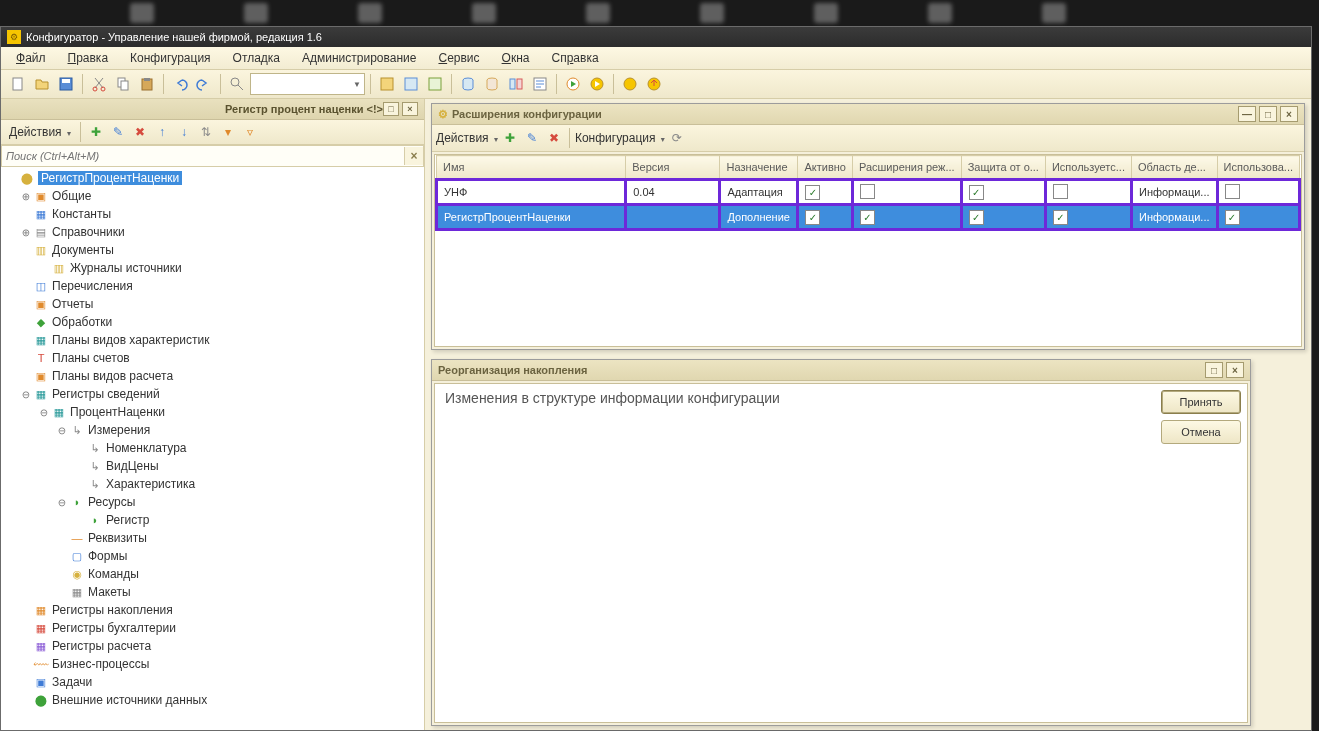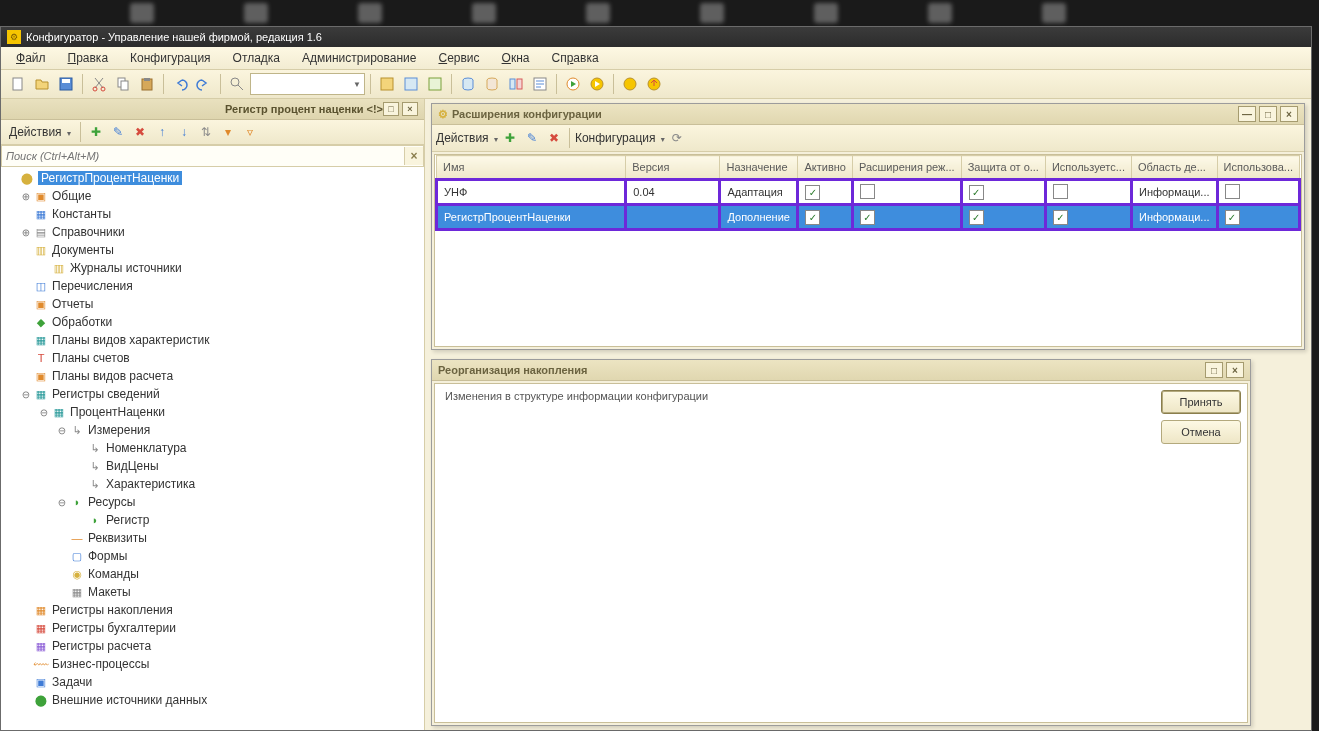--- a/index.html
+++ b/index.html
@@ -45,21 +45,21 @@
 .win-title .ctl{display:flex;gap:3px}
 .win-title .ctl span{width:16px;height:14px;border:1px solid #a59b6f;background:#f9f4dd;font-size:10px;display:flex;align-items:center;justify-content:center;cursor:pointer;color:#6b6340}
 .win-tb{height:26px;background:linear-gradient(#fbf5de,#efe8cb);border-bottom:1px solid #d6cda8;display:flex;align-items:center;padding:0 4px;gap:2px}
 .grid{flex:1;overflow:hidden;background:#fff;border:1px solid #c9bf99;margin:2px}
 table{border-collapse:collapse;width:100%;font-size:11px}
 th{background:linear-gradient(#fdf9e8,#efe8cb);border:1px solid #d6cda8;padding:3px 6px;text-align:left;font-weight:normal;color:#5a5a5a;height:16px;white-space:nowrap;overflow:hidden}
 td{border:3px solid #6d28d9;padding:2px 6px;height:18px;white-space:nowrap;overflow:hidden}
 tr.sel-row td{background:#3e8ddd;color:#fff}
 .chk{width:13px;height:13px;border:1px solid #888;background:#fff;display:inline-flex;align-items:center;justify-content:center;font-size:10px;color:#2a7a2a}
 .reorg-body{flex:1;display:flex;background:#fff;border:1px solid #c9bf99;margin:2px}
-.reorg-left{flex:1;padding:6px 10px;font-size:11px}
+.reorg-left{flex:1;padding:6px 10px;font-size:14px}
 .reorg-desc{color:#555;margin-bottom:6px}
 .reorg-item{padding-left:6px}
 .reorg-item .tri{display:inline-block;width:10px;color:#888}
 .reorg-right{width:80px;padding:6px;display:flex;flex-direction:column;gap:6px}
 .btn{height:22px;border:1px solid #b3a97d;background:linear-gradient(#fdf9e4,#eee6c6);border-radius:3px;font-size:11px;cursor:pointer;display:flex;align-items:center;justify-content:center}
 .btn.def{border:1px solid #8a7e4d;box-shadow:0 0 0 1px #b3a97d inset}
 .dd{font-size:8px;margin-left:2px;color:#666}
 
 .c-blue{color:#3e7bd6}.c-green{color:#3ea23a}.c-red{color:#d64b3e}.c-orange{color:#e08a2c}.c-yellow{color:#d6b13e}.c-purple{color:#8a5bd6}.c-gray{color:#8a8a8a}.c-teal{color:#2a9a9a}
 </style>

